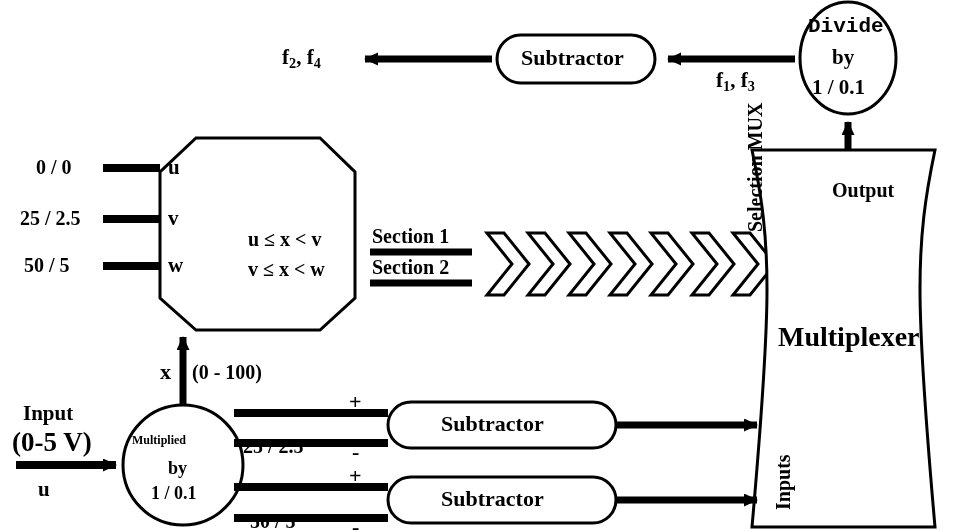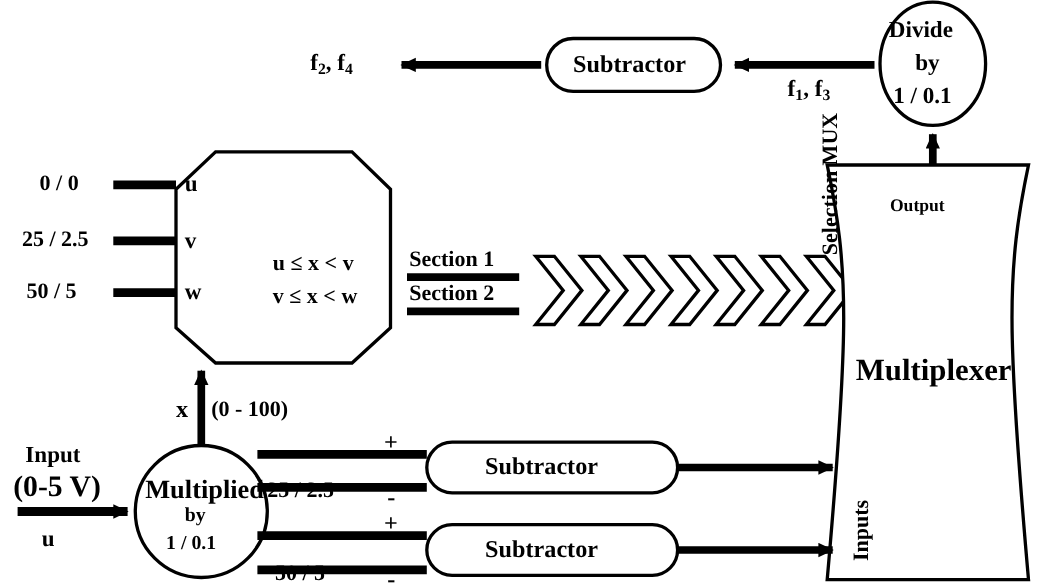--- a/index.html
+++ b/index.html
@@ -68,21 +68,21 @@
     <line x1="234" y1="413" x2="388" y2="413" stroke="#000" stroke-width="8"></line>
     <line x1="234" y1="443" x2="388" y2="443" stroke="#000" stroke-width="8"></line>
 
     <line x1="234" y1="487" x2="388" y2="487" stroke="#000" stroke-width="8"></line>
     <line x1="234" y1="518" x2="388" y2="518" stroke="#000" stroke-width="8"></line>
 
     <line x1="616" y1="425" x2="757" y2="425" stroke="#000" stroke-width="7" marker-end="url(#arrowBig)"></line>
     <line x1="616" y1="500" x2="757" y2="500" stroke="#000" stroke-width="7" marker-end="url(#arrowBig)"></line>
   </svg>
 
-  <div class="lbl" style="left:808px;top:16px;font-size:21px;">Divide</div>
+  <div class="lbl" style="left:808px;top:16px;font-size:21px;font-family:Liberation Mono, monospace;">Divide</div>
   <div class="lbl" style="left:832px;top:46px;font-size:21px;">by</div>
   <div class="lbl" style="left:812px;top:76px;font-size:21px;">1 / 0.1</div>
 
   <div class="lbl" style="left:521px;top:46px;font-size:22px;">Subtractor</div>
 
   <div class="lbl" style="left:716px;top:69px;font-size:21px;">f<span class="sub">1</span>, f<span class="sub">3</span></div>
   <div class="lbl" style="left:282px;top:46px;font-size:21px;">f<span class="sub">2</span>, f<span class="sub">4</span></div>
 
   <div class="lbl" style="left:36px;top:157px;font-size:20px;">0 / 0</div>
   <div class="lbl" style="left:20px;top:208px;font-size:20px;">25 / 2.5</div>
@@ -92,33 +92,33 @@
   <div class="lbl" style="left:168px;top:207px;font-size:21px;">v</div>
   <div class="lbl" style="left:168px;top:254px;font-size:21px;">w</div>
 
   <div class="lbl" style="left:248px;top:229px;font-size:20px;">u ≤ x &lt; v</div>
   <div class="lbl" style="left:248px;top:259px;font-size:20px;text-align:center;">v ≤ x &lt; w</div>
 
   <div class="lbl" style="left:372px;top:226px;font-size:20px;">Section 1</div>
   <div class="lbl" style="left:372px;top:257px;font-size:20px;">Section 2</div>
 
 
-  <div class="lbl" style="left:809px;top:180px;font-size:16px;">Output</div>
+  <div class="lbl" style="left:832px;top:180px;font-size:20px;">Output</div>
   <div class="lbl" style="left:745px;top:232px;font-size:20px;transform:rotate(-90deg);transform-origin:left top;">Selection MUX</div>
   <div class="lbl" style="left:773px;top:510px;font-size:20px;transform:rotate(-90deg);transform-origin:left top;">Inputs</div>
   <div class="lbl" style="left:778px;top:322px;font-size:28px;">Multiplexer</div>
 
   <div class="lbl" style="left:160px;top:360px;font-size:22px;">x</div>
   <div class="lbl" style="left:192px;top:362px;font-size:20px;">(0 - 100)</div>
 
   <div class="lbl" style="left:23px;top:402px;font-size:21px;">Input</div>
   <div class="lbl" style="left:12px;top:428px;font-size:27px;">(0-5 V)</div>
   <div class="lbl" style="left:38px;top:478px;font-size:21px;">u</div>
 
-  <div class="lbl" style="left:132px;top:434px;font-size:24px;">Multiplied</div>
+  <div class="lbl" style="left:132px;top:434px;font-size:12px;">Multiplied</div>
   <div class="lbl" style="left:168px;top:459px;font-size:18px;">by</div>
   <div class="lbl" style="left:151px;top:484px;font-size:18px;">1 / 0.1</div>
 
   <div class="lbl" style="left:441px;top:412px;font-size:22px;">Subtractor</div>
   <div class="lbl" style="left:441px;top:487px;font-size:22px;">Subtractor</div>
 
   <div class="lbl" style="left:349px;top:390px;font-size:22px;">+</div>
   <div class="lbl" style="left:352px;top:440px;font-size:22px;">-</div>
   <div class="lbl" style="left:349px;top:464px;font-size:22px;">+</div>
   <div class="lbl" style="left:352px;top:515px;font-size:22px;">-</div>

